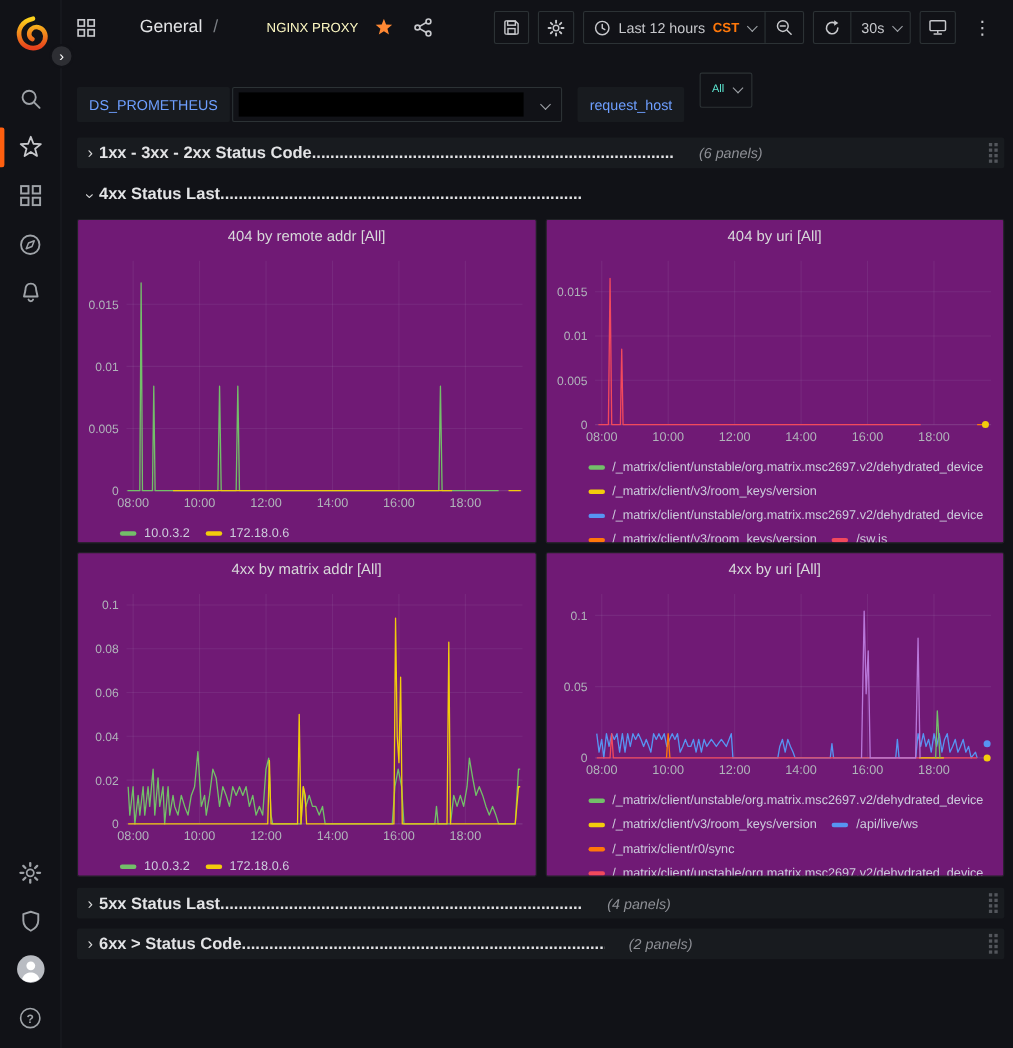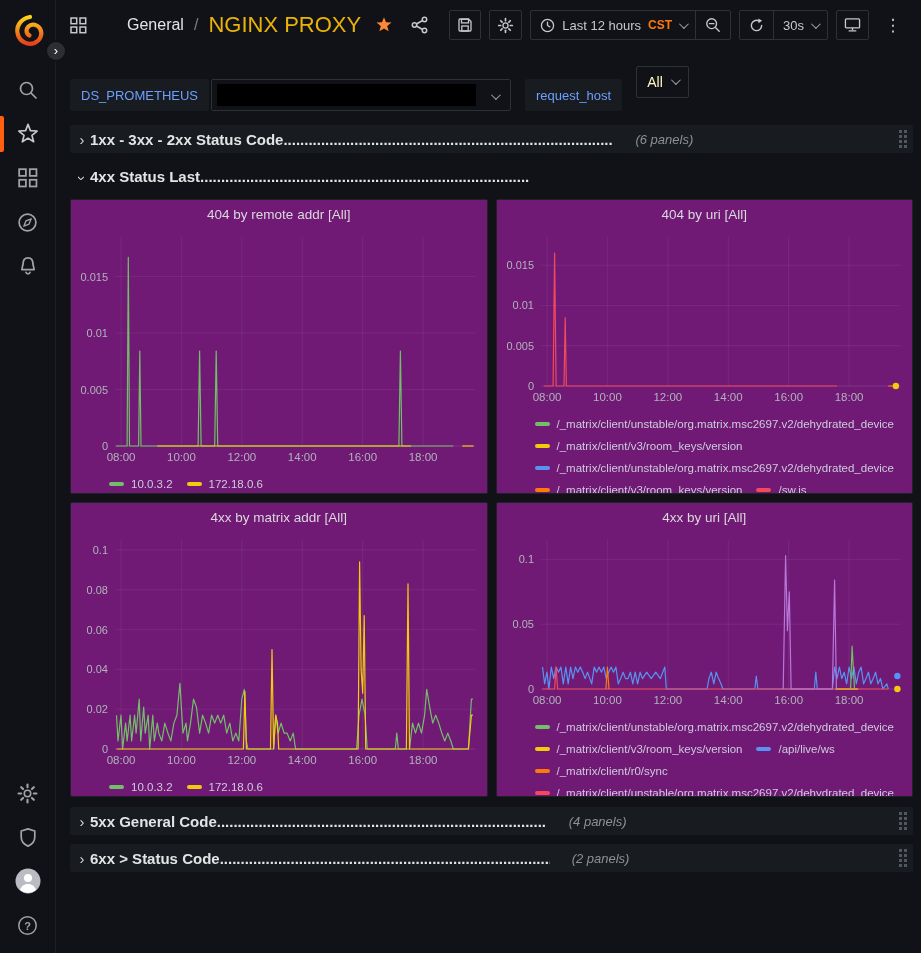--- a/index.html
+++ b/index.html
@@ -30,21 +30,21 @@
     border-radius: 50%; background: #2d2e33; border: 2px solid #111217;
     color: #ffffff; font-size: 13px; line-height: 18px; text-align: center; cursor: pointer;
   }
   .sb-spacer { flex: 1; }
   
   .main { margin-left: 56px; }
   .topbar { height: 50px; display: flex; align-items: center; padding: 0 12px 0 14px; gap: 4px; }
   .crumb-icon { display: flex; align-items: center; margin-right: 8px; cursor: pointer; }
   .crumb { font-size: 16px; color: #e3e4e6; cursor: pointer; margin-left: 28px; }
   .crumb-sep { font-size: 16px; color: #7b7f85; margin: 0 6px; }
-  .crumb-title { font-size: 22px; color: #eab308; cursor: pointer; }
+  .crumb-title { font-size: 12px; color: #fef9c3; cursor: pointer; margin-left: 34px; }
   .star-icon { margin: 0 4px 0 10px; cursor: pointer; display: flex; }
   .share-icon { margin-left: 10px; cursor: pointer; display: flex; }
   .tb-right { margin-left: auto; display: flex; align-items: center; gap: 8px; }
   .tb-btn {
     height: 30px; min-width: 32px; padding: 0 7px; border: 1px solid #2c3235; border-radius: 2px;
     background: transparent; display: flex; align-items: center; justify-content: center; gap: 6px;
     color: #c7c8cc; font-size: 13px; cursor: pointer;
   }
   .tb-group { display: flex; align-items: stretch; border: 1px solid #2c3235; border-radius: 2px; height: 30px; }
   .tb-group .seg { display: flex; align-items: center; gap: 7px; padding: 0 9px; cursor: pointer; color: #c7c8cc; font-size: 13px; }
@@ -52,21 +52,21 @@
   .tz { color: #ff780a; font-size: 12px; font-weight: bold; }
   .kebab { border: none; font-size: 17px; color: #c7c8cc; padding: 0 6px; }
   .chev { display: inline-block; width: 7px; height: 7px; border-right: 1.6px solid #9fa3a8; border-bottom: 1.6px solid #9fa3a8; transform: rotate(45deg) translateY(-2px); }
   
   .submenu { display: flex; align-items: center; padding: 2px 12px 12px 14px; gap: 14px; }
   .var-pair { display: flex; align-items: stretch; gap: 2px; margin-top: 27px; }
   .var-label { background: #181b1f; color: #6e9fff; font-size: 13px; font-weight: 500; display: flex; align-items: center; padding: 0 11px; height: 32px; border-radius: 2px; cursor: default; }
   .var-value { position: relative; width: 300px; height: 32px; border: 1px solid #2c3235; border-radius: 2px; background: #111217; cursor: pointer; display:flex; align-items:center; }
   .var-value .redacted { position: absolute; left: 5px; top: 4px; bottom: 4px; right: 34px; background: #000; }
   .var-value .chev { position: absolute; right: 12px; top: 13px; }
-  .var-all { height: 32px; border: 1px solid #2c3235; border-radius: 2px; display: flex; align-items: center; gap: 8px; padding: 0 10px; color: #fef9c3; font-size: 14px; cursor: pointer; }
+  .var-all { height: 32px; border: 1px solid #2c3235; border-radius: 2px; display: flex; align-items: center; gap: 8px; padding: 0 10px; color: #5eead4; font-size: 10px; cursor: pointer; }
   
   .dash { padding: 2px 8px 8px 14px; }
   .row-header { height: 28px; display: flex; align-items: center; padding: 0 6px 0 4px; margin-bottom: 9px; cursor: pointer; }
   .row-header.collapsed { background: #181b1f; border-radius: 2px; }
   .row-chev { font-size: 15px; color: #d8d9da; width: 16px; text-align: center; }
   .row-chev.open { transform: rotate(90deg); transform-origin: 45% 55%; }
   .row-title { font-size: 15px; font-weight: 700; color: #e3e4e6; white-space: nowrap; }
   .row-dots { font-size: 15px; font-weight: 700; color: #e3e4e6; overflow: hidden; white-space: nowrap; max-width: 330px; }
   .row-count { font-size: 13px; font-style: italic; color: #8e9096; margin-left: 22px; white-space: nowrap; }
   .drag-dots { margin-left: auto; width: 8px; height: 18px; position: relative; cursor: grab; }
@@ -481,21 +481,21 @@
             <span class="legend-item">
               <span class="legend-swatch" style="background: rgb(242, 73, 92);"></span>
               <span class="legend-label">/_matrix/client/unstable/org.matrix.msc2697.v2/dehydrated_device</span>
             </span>
           </div>
       </div>
     </div>
 
     <div class="row-header collapsed">
       <span class="row-chev">›</span>
-      <span class="row-title">5xx General Code</span>
+      <span class="row-title">5xx Status Last</span>
       <span class="row-dots">......................................................................................................................</span>
       <span class="row-count">(4 panels)</span>
       <span class="drag-dots"></span>
     </div>
 
     <div class="row-header collapsed">
       <span class="row-chev">›</span>
       <span class="row-title">6xx &gt; Status Code</span>
       <span class="row-dots">..................................................................................................................</span>
       <span class="row-count">(2 panels)</span>

